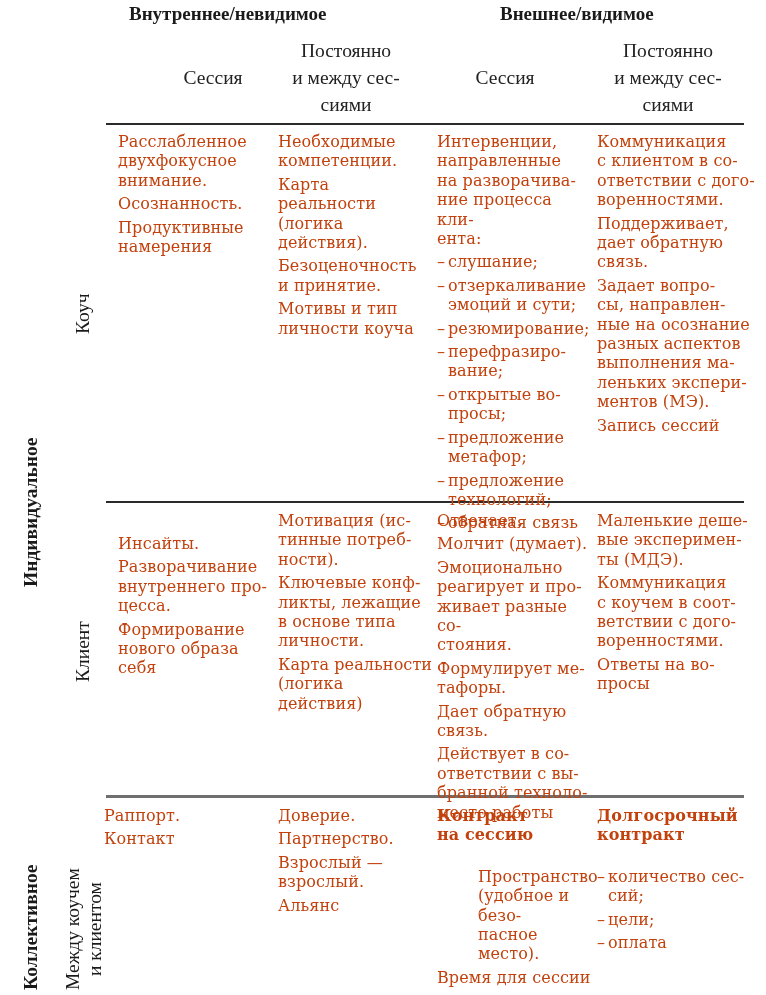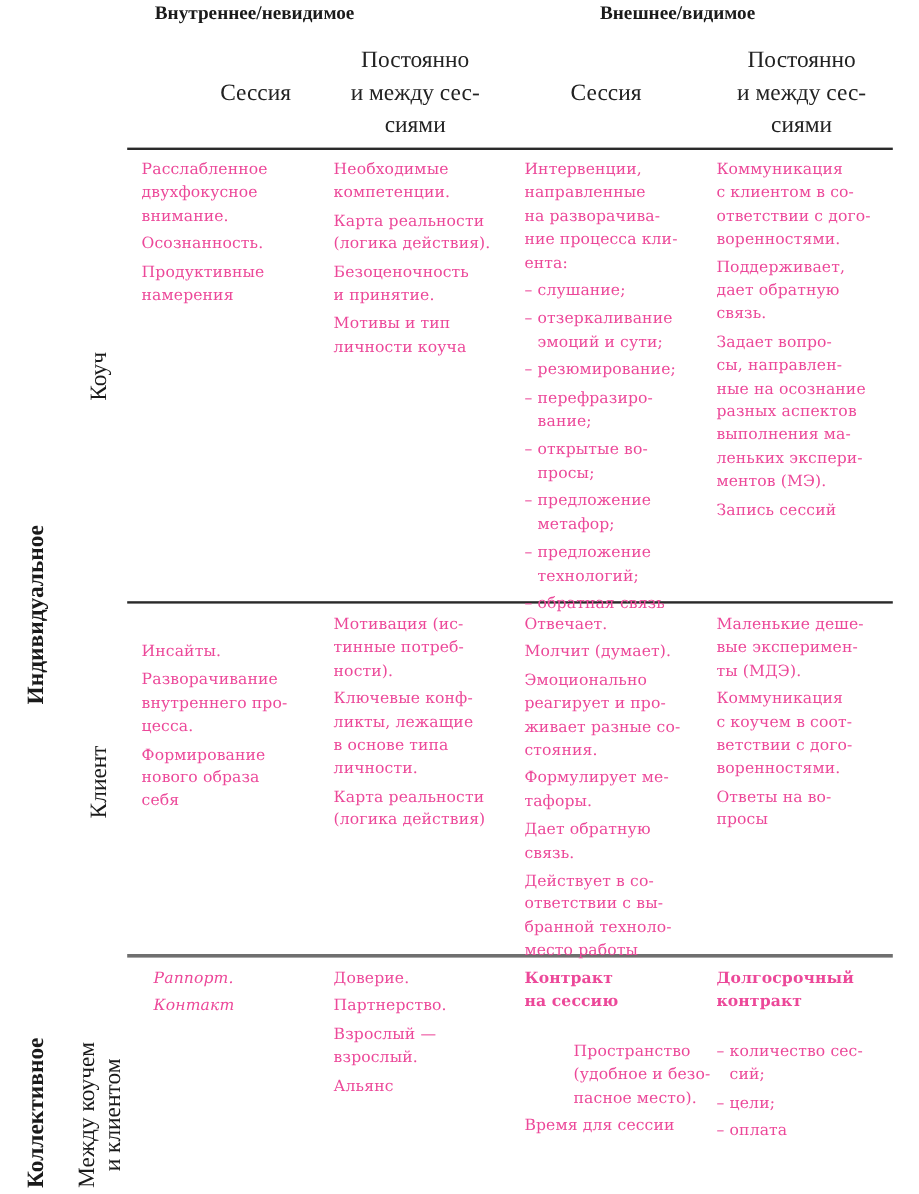--- a/index.html
+++ b/index.html
@@ -1,23 +1,23 @@
 <!DOCTYPE html>
 <html><head>
 <meta charset="utf-8">
 <style>
   html, body { margin:0; padding:0; background:#ffffff; }
   body { width:766px; height:995px; position:relative; overflow:hidden;
          font-family:"DejaVu Serif","Liberation Serif",serif; color:#1a1a1a; }
   .abs { position:absolute; }
-  .grp-head { font-family:"Liberation Serif",serif; font-weight:bold; font-size:16px; top:3px; }
+  .grp-head { font-family:"Liberation Serif",serif; font-weight:bold; font-size:19px; top:3px; }
   .col-head { font-family:"Liberation Serif",serif; font-size:19.5px; line-height:27px; text-align:center; white-space:pre-line; color:#222; }
   .hline { position:absolute; left:106px; width:638px; height:2px; background:#2a2a2a; }
   .hline.grey { background:#6f6f6f; height:3px; }
-  .cell { position:absolute; font-size:13px; line-height:19.4px; letter-spacing:0.1px; color:#ec4899; }
+  .cell { position:absolute; font-size:16px; line-height:19.4px; letter-spacing:0.1px; color:#c2410c; }
   .cell p { margin:0 0 4px 0; white-space:pre-line; }
   .cell p.bold { font-weight:bold; }
   .cell p.gap { margin-top:22px;margin-left:41px; }
   .cell ul { list-style:none; margin:0; padding:0; }
   .cell li { position:relative; padding-left:11px; margin:0 0 4px 0; white-space:pre-line; }
   .cell li::before { content:"–"; position:absolute; left:0; top:0; }
   .vert { position:absolute; transform-origin:left top; transform:rotate(-90deg); white-space:pre; font-family:"Liberation Serif",serif; }
   .vert.main { font-weight:bold; font-size:19.5px; }
   .vert.sub { font-size:19.5px; line-height:22px; text-align:center; }
 </style>
@@ -146,21 +146,21 @@
 вые эксперимен-
 ты (МДЭ).</p>
   <p>Коммуникация
 с коучем в соот-
 ветствии с дого-
 воренностями.</p>
   <p>Ответы на во-
 просы</p>
 </div>
 
-<div class="cell" style="left:128px; top:806px; width:150px;font-style:italic;">
+<div class="cell" style="left:104px; top:806px; width:150px;">
   <p>Раппорт.</p>
   <p>Контакт</p>
 </div>
 <div class="cell" style="left:278px; top:806px; width:150px;">
   <p>Доверие.</p>
   <p>Партнерство.</p>
   <p>Взрослый —
 взрослый.</p>
   <p>Альянс</p>
 </div>

